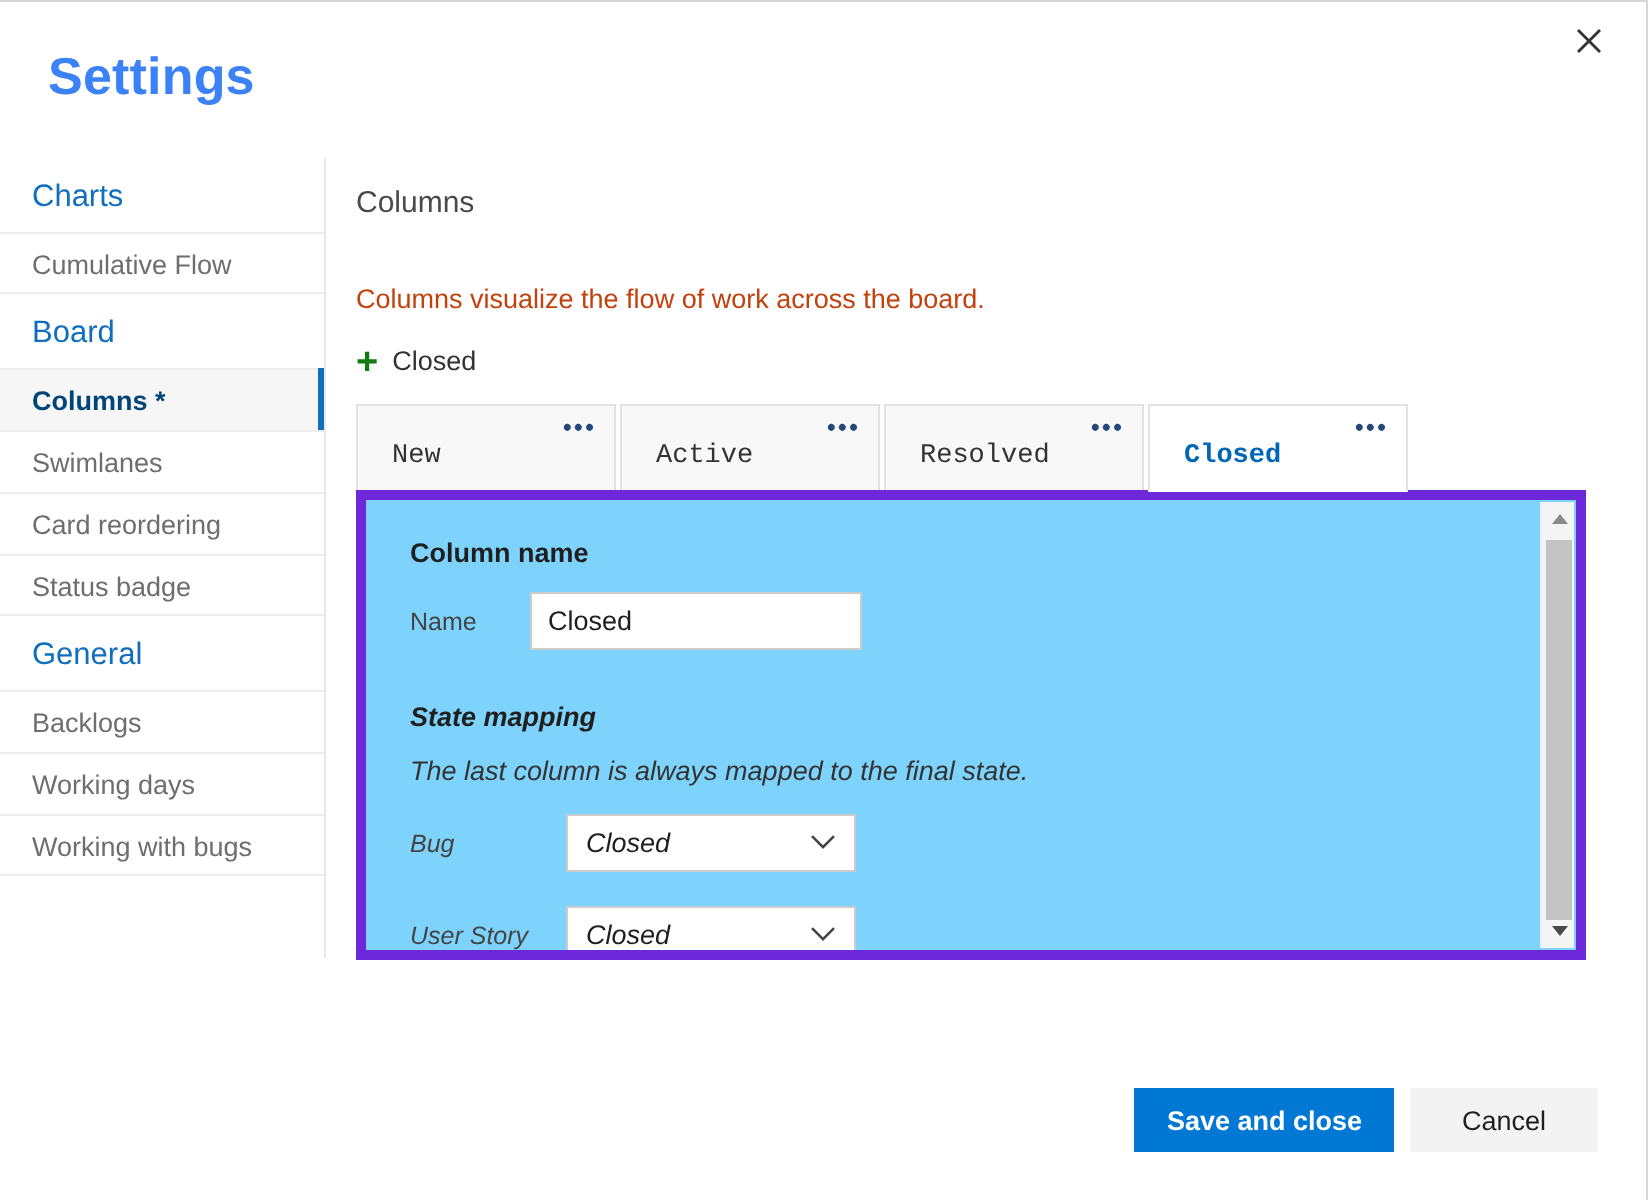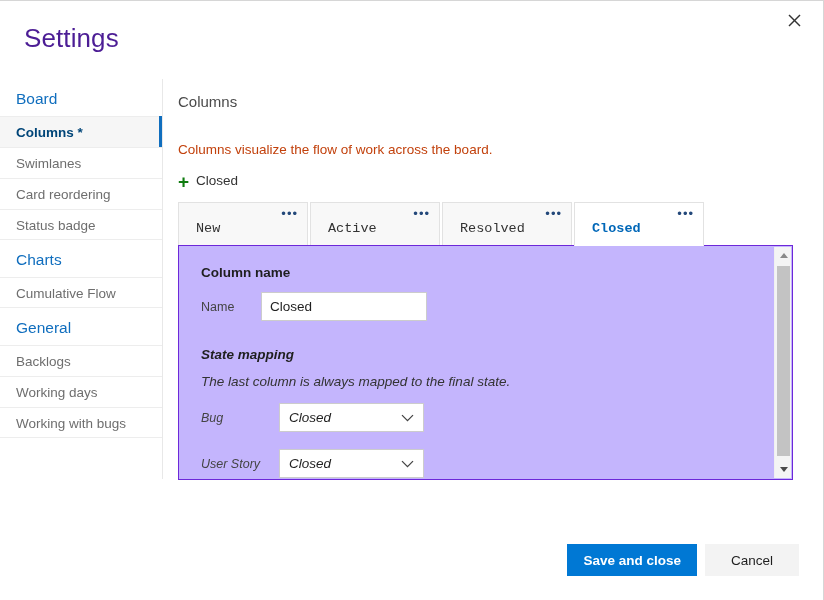--- a/index.html
+++ b/index.html
@@ -16,22 +16,22 @@
     background: #ffffff;
     border-top: 1px solid #d6d6d6;
     border-right: 1px solid #d6d6d6;
   }
 
   
   #dialog-title {
     position: absolute;
     left: 24px; top: 22px;
     font-size: 26px;
-    font-weight: 400;
-    color: #4c1d95;
+    font-weight: 700;
+    color: #3b82f6;
     letter-spacing: 0.1px;
   }
   #close-button {
     position: absolute;
     right: 6px; top: 1px;
     width: 46px; height: 36px;
     display: flex; align-items: center; justify-content: center;
     cursor: pointer;
     background: transparent;
     border: none;
@@ -158,22 +158,22 @@
     color: #23487a;
     line-height: 12px;
     cursor: pointer;
   }
 
   
   #panel {
     position: relative;
     width: 615px;
     height: 235px;
-    background: #c4b5fd;
-    border: 1px solid #6d28d9;
+    background: #7dd3fc;
+    border: 5px solid #6d28d9;
     margin-top: -1px;
     z-index: 1;
   }
   #panel-body {
     position: absolute;
     left: 0; top: 0; right: 18px; bottom: 0;
     padding: 19px 0 0 22px;
     overflow: hidden;
   }
   .field-group-title {
@@ -305,39 +305,39 @@
       <line x1="1" y1="1" x2="12" y2="12" stroke="#333333" stroke-width="1.4"></line>
       <line x1="12" y1="1" x2="1" y2="12" stroke="#333333" stroke-width="1.4"></line>
     </svg>
   </div>
 
   <div id="nav-divider"></div>
 
   <nav id="sidebar">
 
     <div class="nav-group">
+      <div class="nav-group-header">Charts</div>
+      <div class="nav-item last-of-group">
+        <span>Cumulative Flow</span>
+      </div>
+    </div>
+
+    <div class="nav-group">
       <div class="nav-group-header">Board</div>
       <div class="nav-item selected">
         <span>Columns *</span>
       </div>
       <div class="nav-item">
         <span>Swimlanes</span>
       </div>
       <div class="nav-item">
         <span>Card reordering</span>
       </div>
       <div class="nav-item last-of-group">
         <span>Status badge</span>
-      </div>
-    </div>
-
-    <div class="nav-group">
-      <div class="nav-group-header">Charts</div>
-      <div class="nav-item last-of-group">
-        <span>Cumulative Flow</span>
       </div>
     </div>
 
     <div class="nav-group">
       <div class="nav-group-header">General</div>
       <div class="nav-item">
         <span>Backlogs</span>
       </div>
       <div class="nav-item">
         <span>Working days</span>

